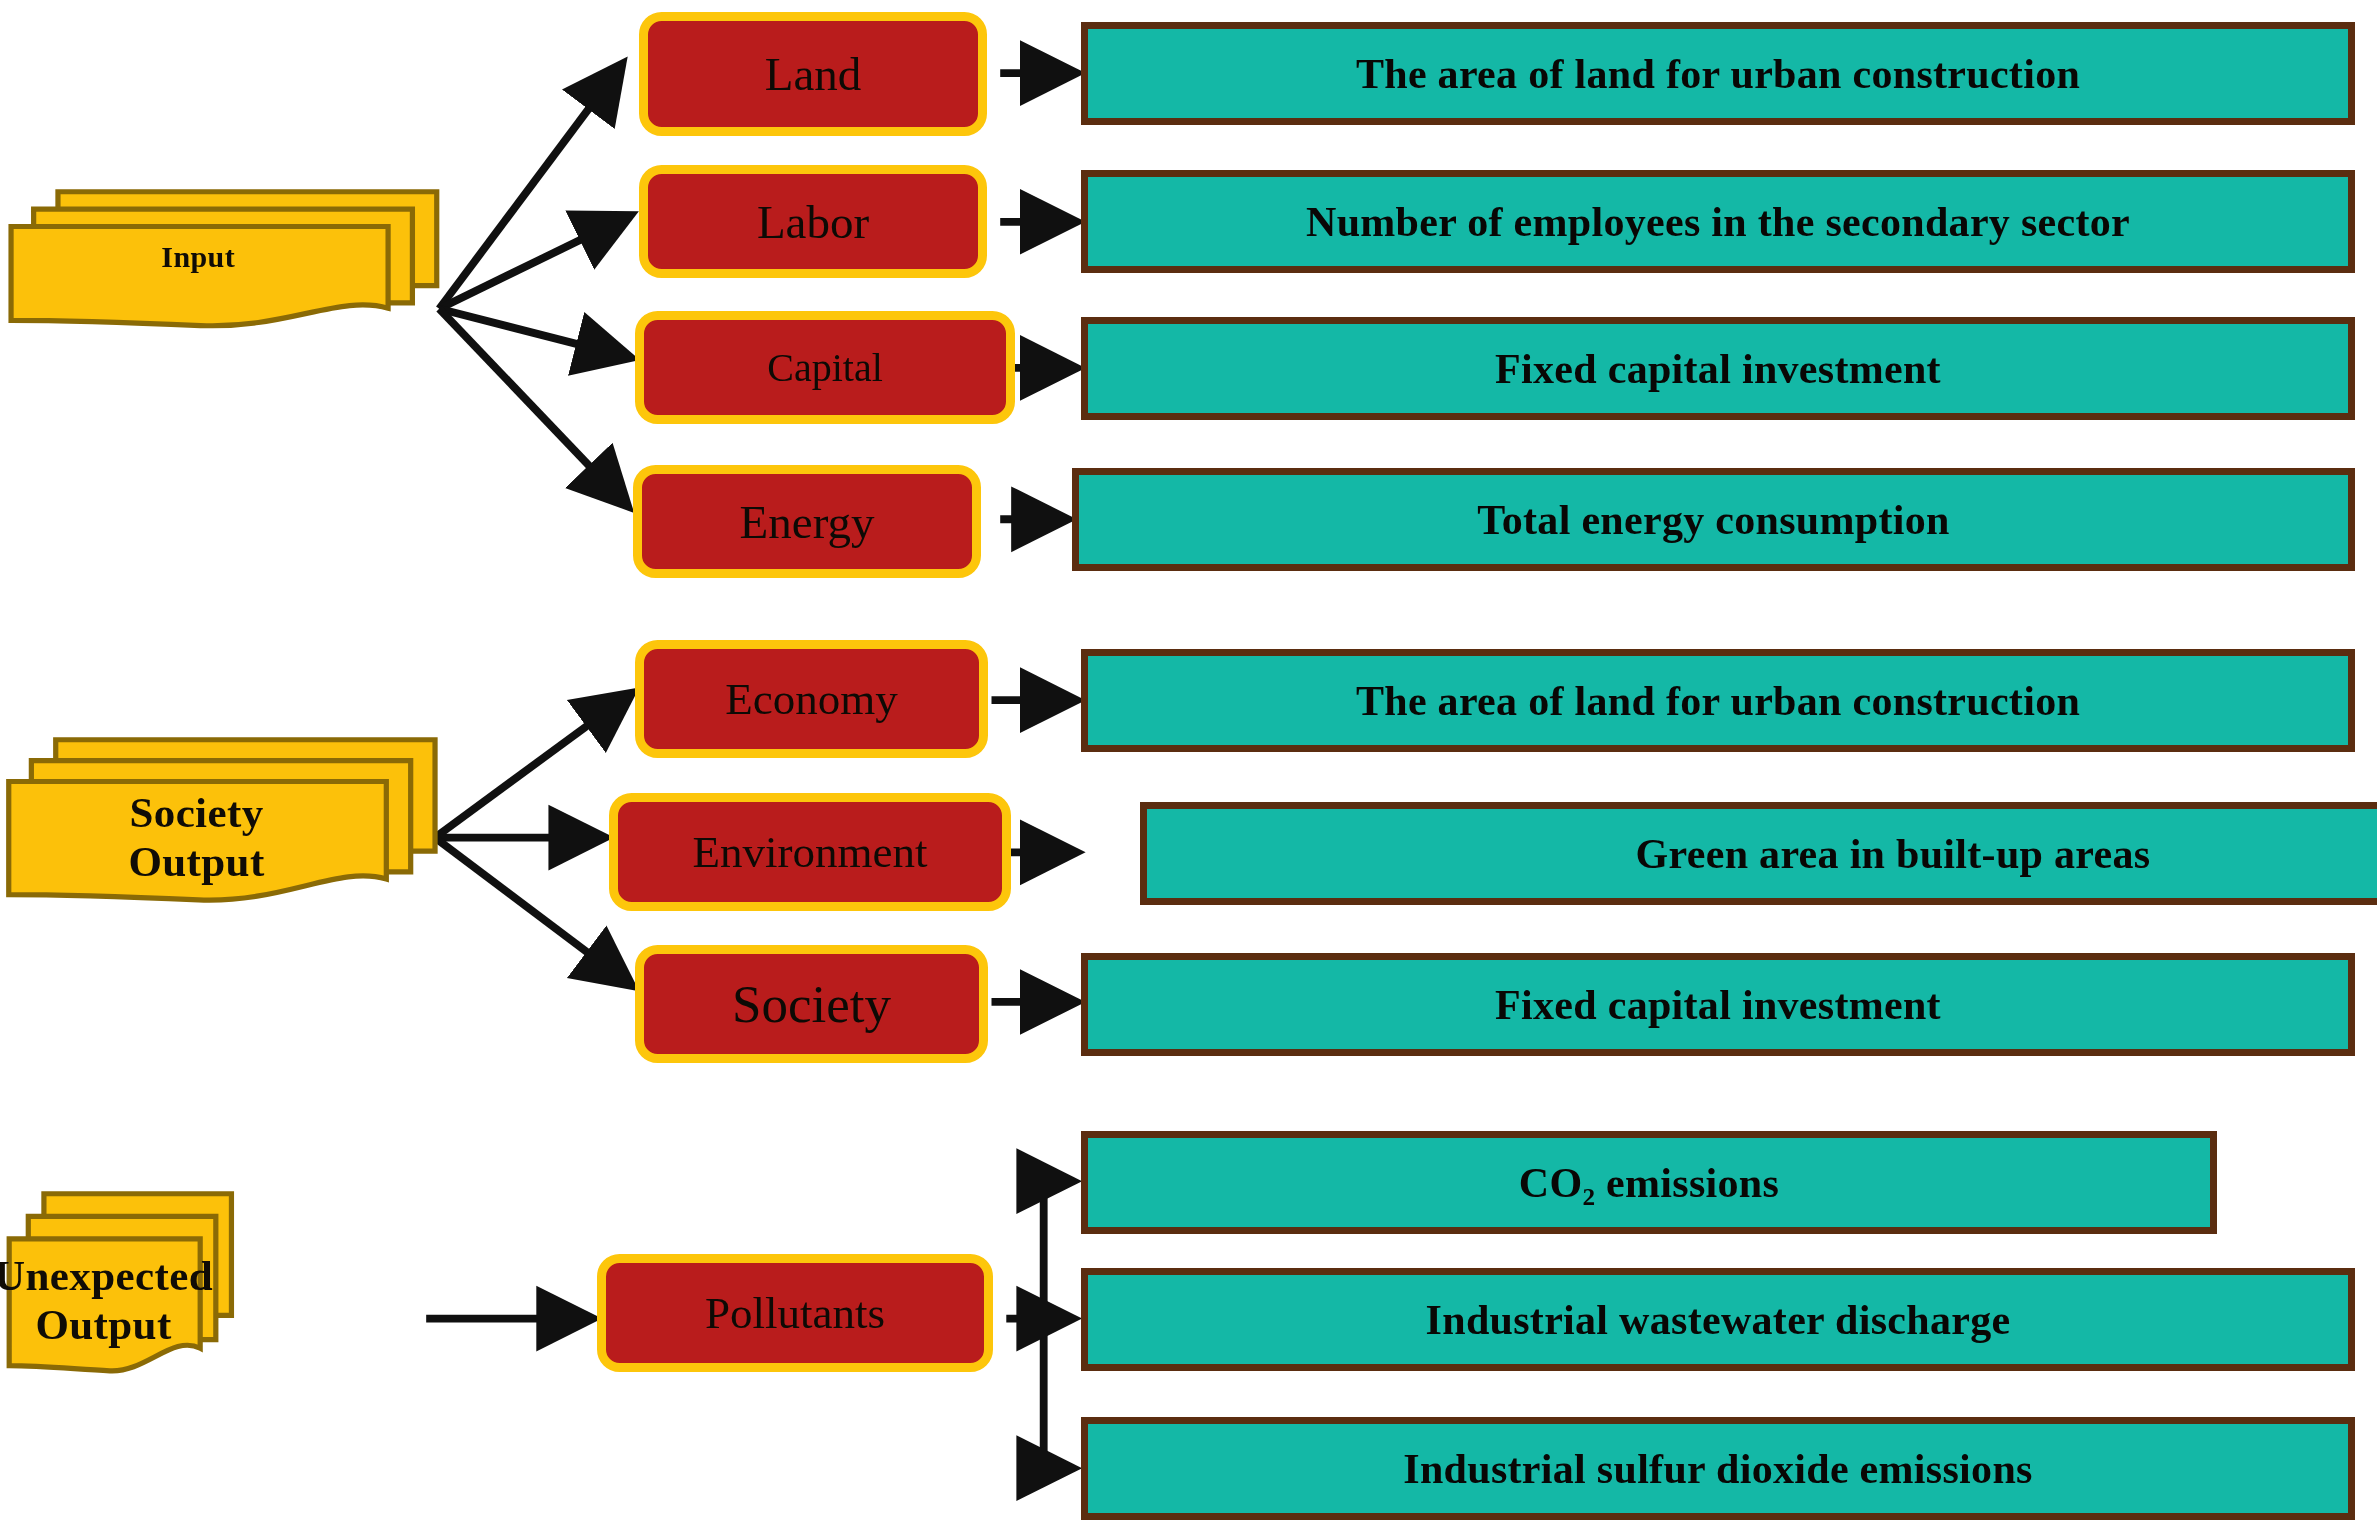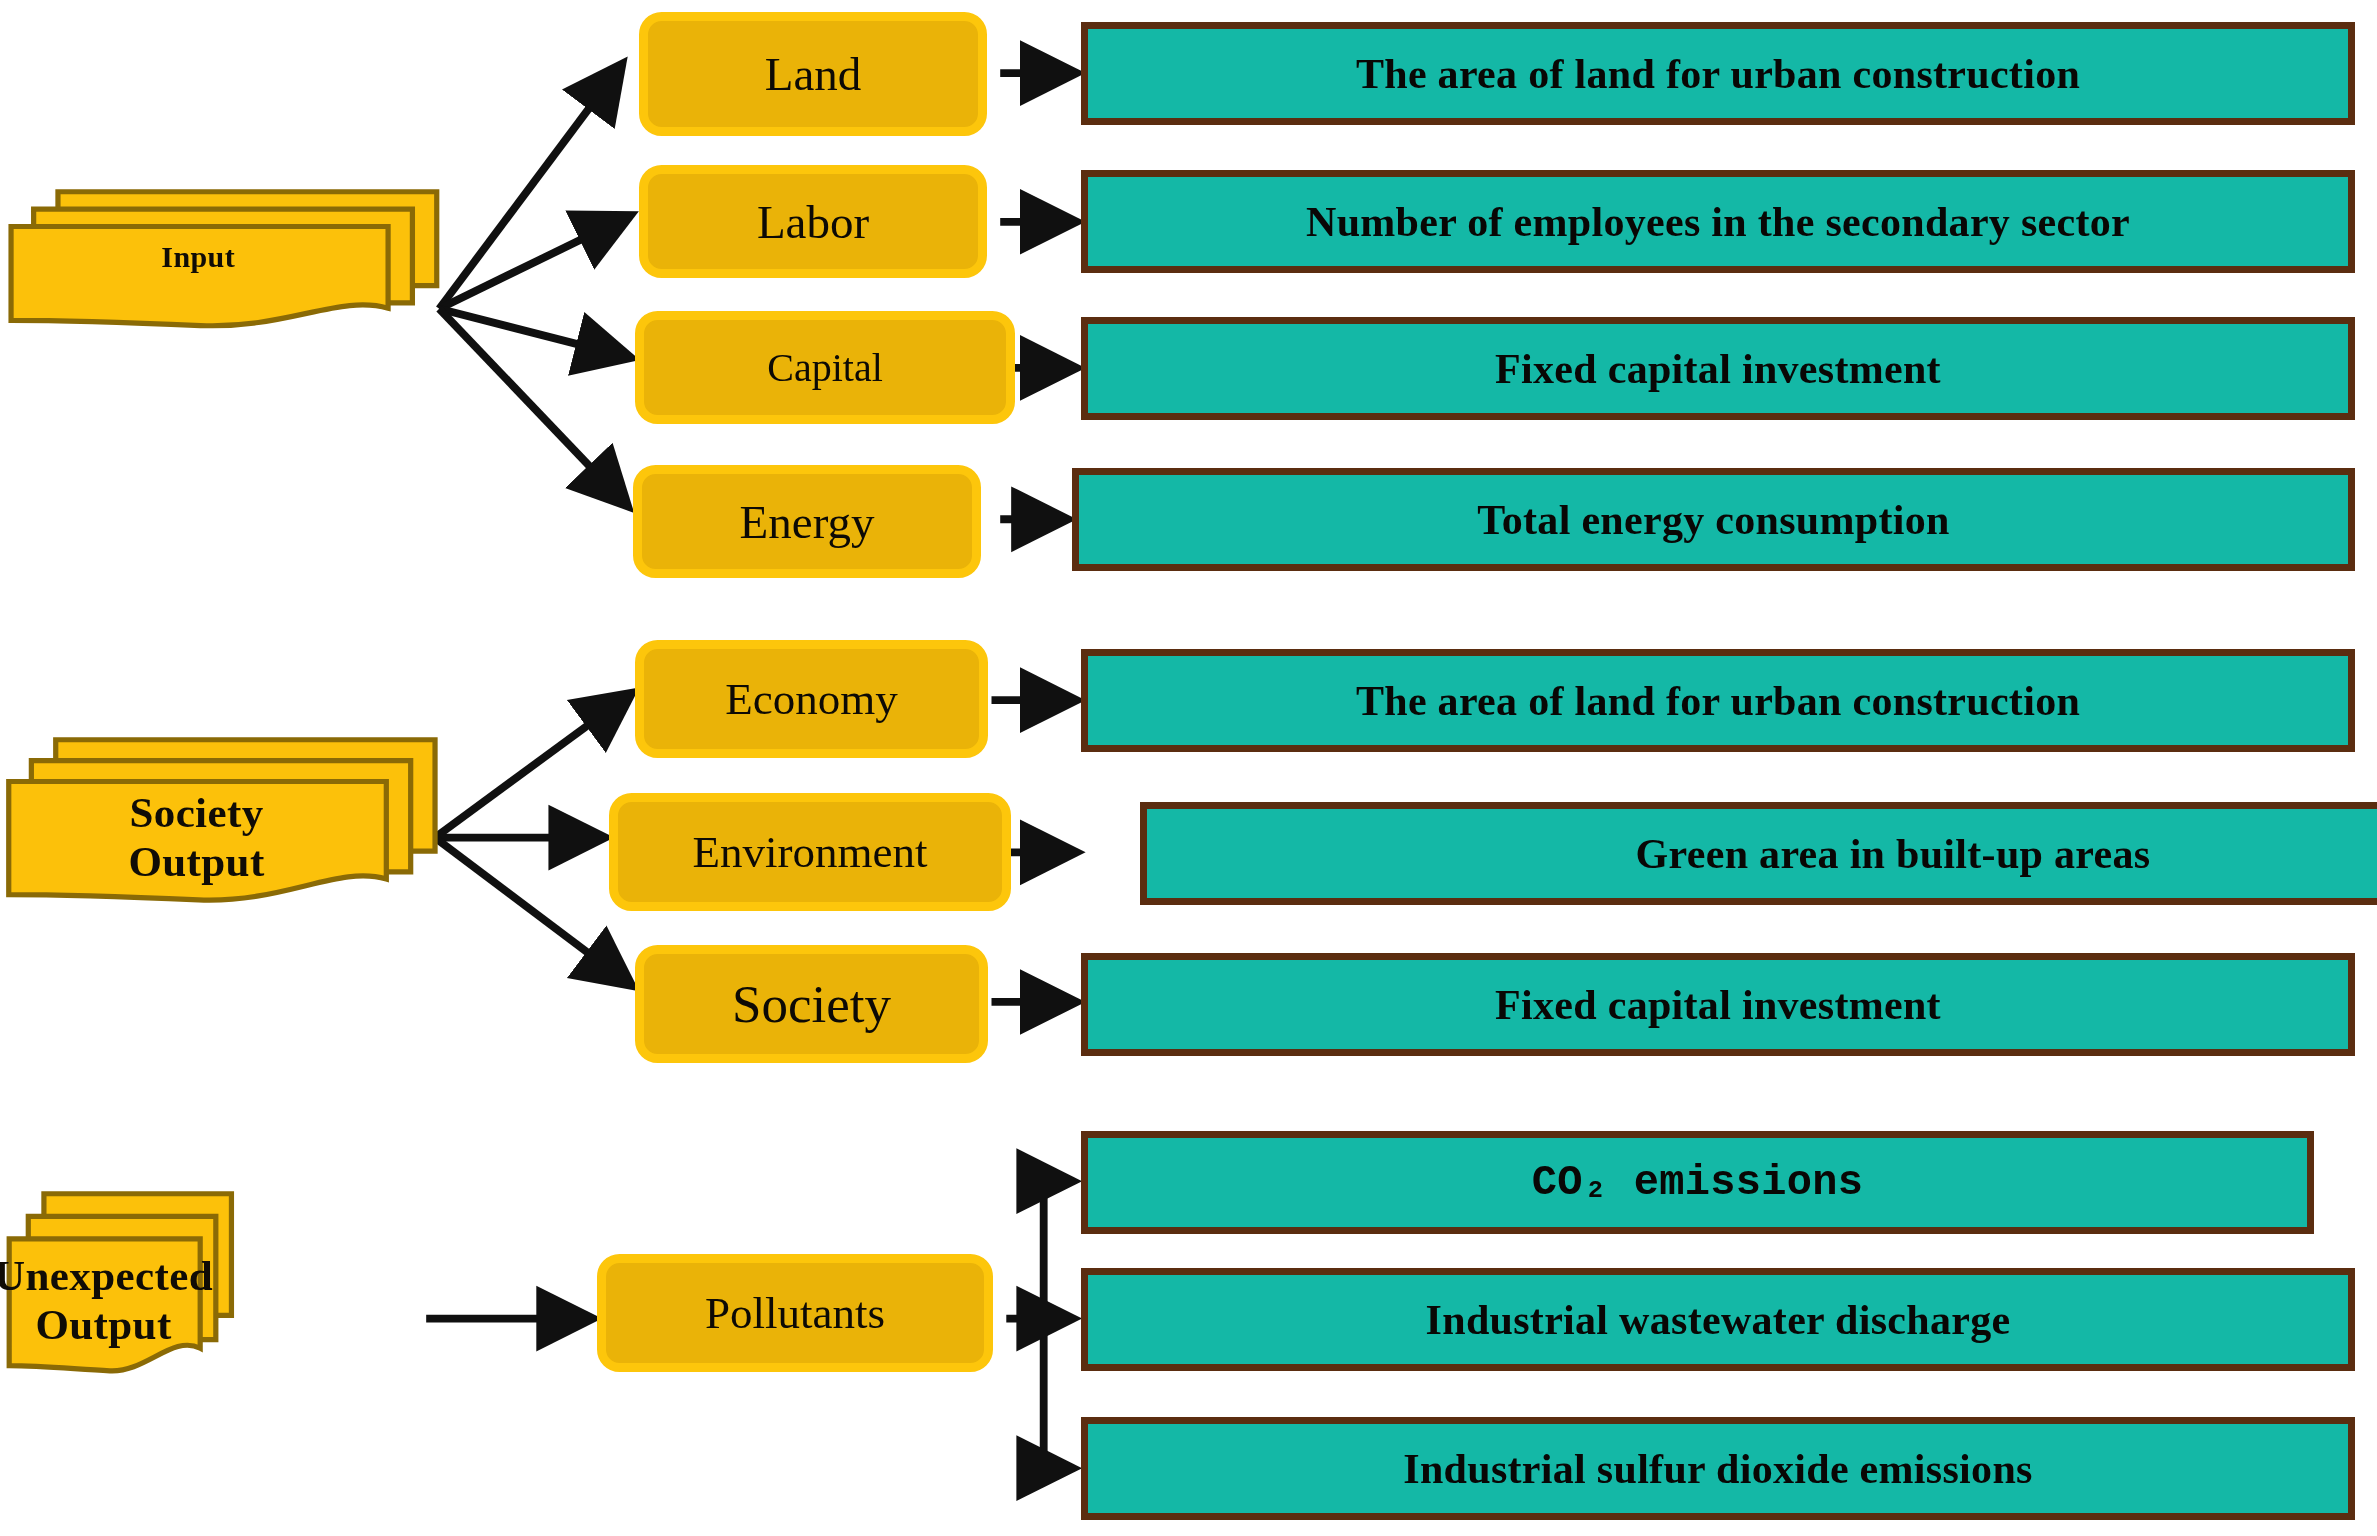--- a/index.html
+++ b/index.html
@@ -17,21 +17,21 @@
   .doc-label{
     position:absolute;left:0;top:0;width:100%;height:100%;
     display:flex;flex-direction:column;align-items:center;justify-content:center;
     color:#100c06;font-weight:bold;line-height:1.12;text-align:center;
     letter-spacing:0.4px;pointer-events:none;
   }
   .doc-label span{display:block;}
 
   
   .cat-box{
-    position:absolute;background:#eab308;
+    position:absolute;background:#b91c1c;
     border:9.6px solid #fdc60b;border-radius:22.6px;
     box-sizing:border-box;
     display:flex;align-items:center;justify-content:center;
     color:#0d0a05;font-weight:400;white-space:nowrap;
   }
 
   
   .ind-box{
     position:absolute;background:#14b8a6;
     border:7.8px solid #5b2d10;
@@ -193,21 +193,21 @@
     <div class="doc-label" style="font-size:43px;top:45px;height:127px;width:193px;">
       <span>Unexpected</span>
       <span>Output</span>
     </div>
   </div>
 
   <div class="cat-box" style="left:597px;top:1254px;width:396px;height:118px;font-size:45px;text-align:center;">
     <span>Pollutants</span>
   </div>
 
-  <div class="ind-box" style="left:1081px;top:1131px;width:1233px;height:103px;font-size:42px;font-family:Liberation Mono, monospace;">
+  <div class="ind-box" style="left:1081px;top:1131px;width:1136px;height:103px;font-size:42px;">
     <span>CO₂ emissions</span>
   </div>
   <div class="ind-box" style="left:1081px;top:1268px;width:1274px;height:103px;font-size:42px;">
     <span>Industrial wastewater discharge</span>
   </div>
   <div class="ind-box" style="left:1081px;top:1417px;width:1274px;height:103px;font-size:42px;">
     <span>Industrial sulfur dioxide emissions</span>
   </div>
 
 </div>

